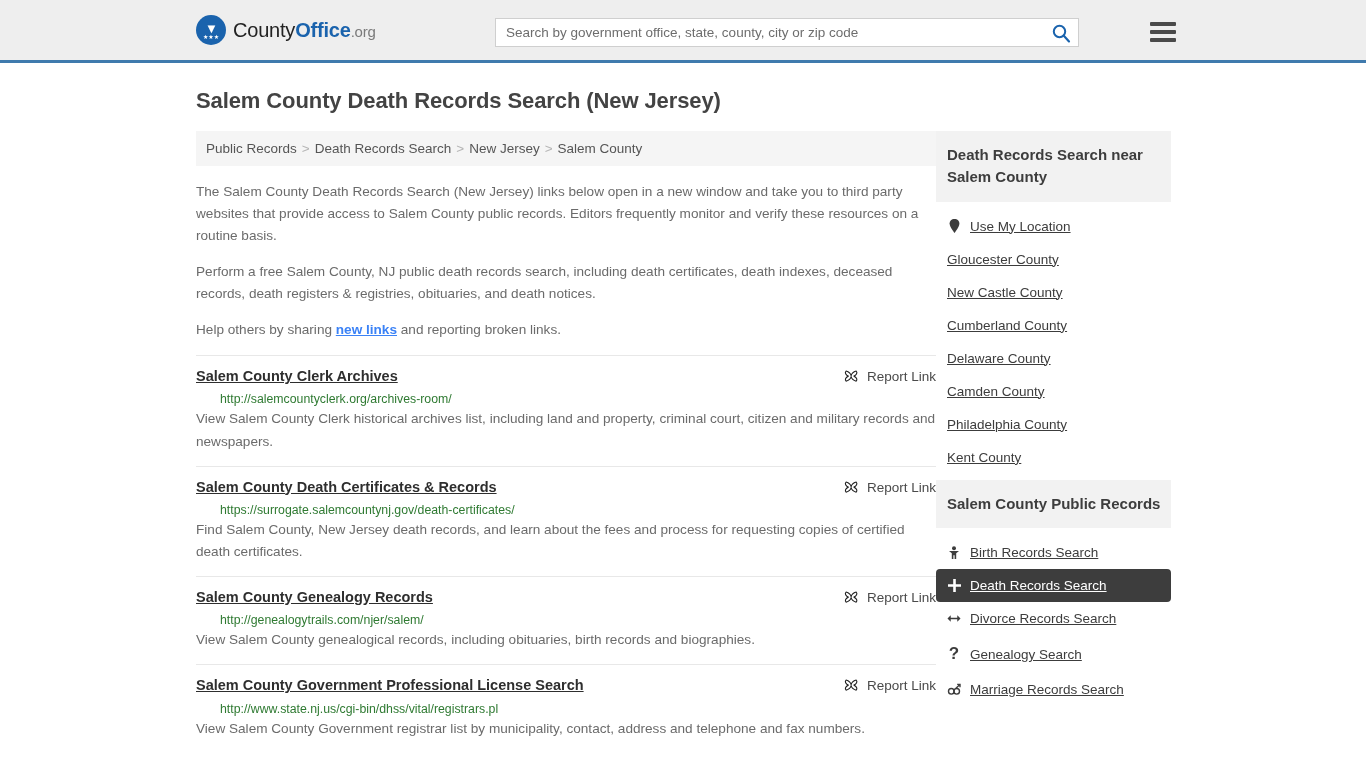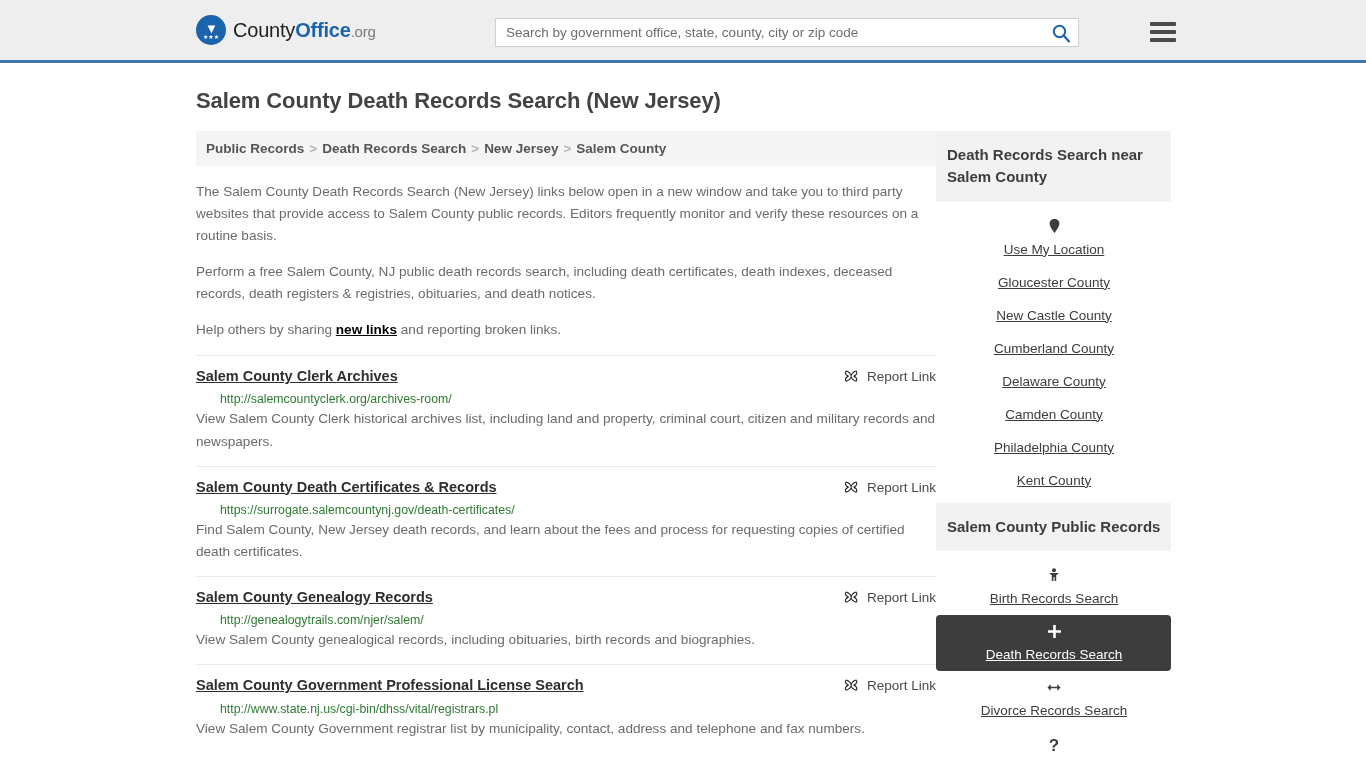--- a/index.html
+++ b/index.html
@@ -122,34 +122,33 @@
   .breadcrumb {
     background: #f5f5f5;
     padding: 10px 10px 10px 10px;
     font-size: 13.5px;
     color: #666;
     display: flex;
     flex-wrap: wrap;
     align-items: center;
     gap: 5px;
     margin-bottom: 15px;
-    font-weight: bold;
   }
   .breadcrumb a { color: #555; text-decoration: none; }
   .breadcrumb .sep { color: #b4b4b4; }
 
   
   .intro p {
     font-size: 13.6px;
     color: #6b6b6b;
     line-height: 1.62;
     margin: 0 0 14px 0;
   }
   .intro a.inline {
-    color: #000000; font-weight: bold; text-decoration: underline;
+    color: #3b82f6; font-weight: bold; text-decoration: underline;
   }
 
   
   .result {
     border-top: 1px solid #e8e8e8;
     padding: 12px 0 13px 0;
   }
   .result:first-child { border-top: 1px solid #e8e8e8; }
   .result-head {
     display: flex;
@@ -198,21 +197,20 @@
   }
   .side-list { padding: 8px 0 0 0; }
   .side-item {
     display: flex;
     align-items: center;
     gap: 9px;
     padding: 9px 10px 9px 11px;
     border-radius: 4px;
     font-size: 13.5px;
     cursor: pointer;
-    flex-direction: column;
   }
   .side-item .label {
     color: #3c3c3c;
     text-decoration: underline;
   }
   .side-item.plain { padding-left: 11px; }
   .side-item.active {
     background: #3d3d3d;
   }
   .side-item.active .label { color: #ffffff; }

